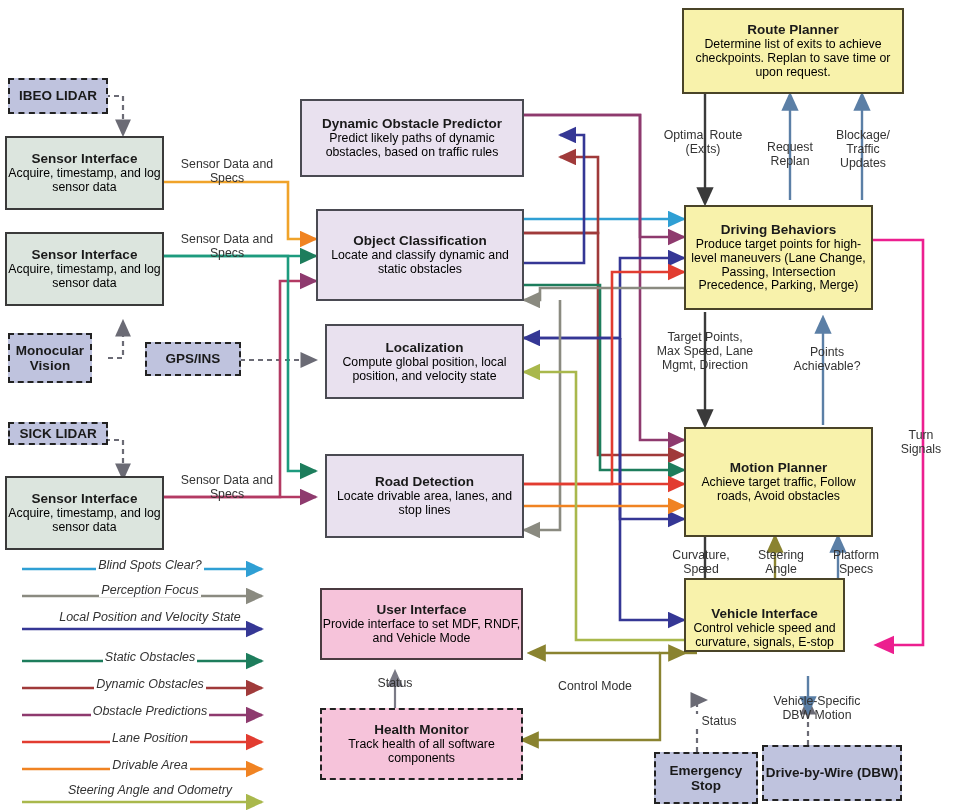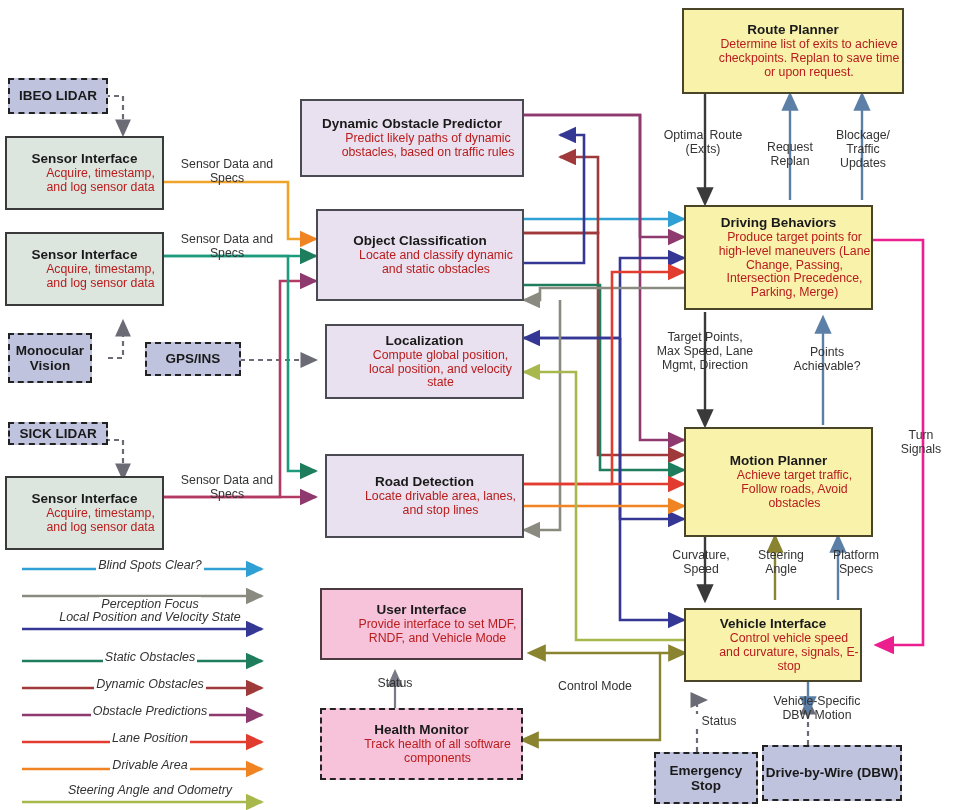--- a/index.html
+++ b/index.html
@@ -3,21 +3,21 @@
 <meta charset="utf-8">
 <title>Autonomous Vehicle Software Architecture</title>
 <style>
   html,body{margin:0;padding:0;background:#ffffff;}
   body{font-family:"Liberation Sans","DejaVu Sans",sans-serif;}
   #stage{position:relative;width:955px;height:810px;background:#fff;overflow:hidden;}
   svg#wires{position:absolute;left:0;top:0;width:955px;height:810px;}
   .box{position:absolute;box-sizing:border-box;display:flex;flex-direction:column;
        align-items:center;justify-content:center;text-align:center;line-height:1.12;}
   .box .t{font-weight:bold;font-size:13.5px;color:#1a1a1a;}
-  .box .d{font-size:12.3px;color:#b91c1c;margin-top:1px;padding-left:32px;}
+  .box .d{font-size:12.3px;color:#000000;margin-top:1px;}
   .sensor{background:#dce5de;border:2.5px solid #3a3a3a;}
   .hw{background:#bfc3de;border:2.5px dashed #222;}
   .percep{background:#e9e1ef;border:2.5px solid #4a4a52;}
   .plan{background:#f8f2ab;border:2.5px solid #4a4428;}
   .ui{background:#f6c3da;border:2.5px solid #4a3a40;}
   .ui-dash{background:#f6c3da;border:2.5px dashed #222;}
   .lbl{position:absolute;font-size:12.3px;color:#333;text-align:center;line-height:1.14;}
   .legend{position:absolute;left:0;top:556px;width:300px;height:250px;}
   .lgrow{position:relative;height:27px;font-style:italic;}
   .lgrow.tall{height:38px;}
@@ -197,21 +197,21 @@
     <div class="d">Determine list of exits to achieve checkpoints.  Replan to save time or upon request.</div>
   </div>
   <div class="box plan" style="left:684px;top:205px;width:189px;height:105px;">
     <div class="t">Driving Behaviors</div>
     <div class="d">Produce target points for high-level maneuvers (Lane Change, Passing, Intersection Precedence, Parking, Merge)</div>
   </div>
   <div class="box plan" style="left:684px;top:427px;width:189px;height:110px;">
     <div class="t">Motion Planner</div>
     <div class="d">Achieve target traffic, Follow roads, Avoid obstacles</div>
   </div>
-  <div class="box plan" style="left:684px;top:608px;width:178px;height:74px;">
+  <div class="box plan" style="left:684px;top:578px;width:161px;height:74px;justify-content:flex-end;">
     <div class="t">Vehicle Interface</div>
     <div class="d">Control vehicle speed and curvature, signals, E-stop</div>
   </div>
 
   <div class="box ui" style="left:320px;top:588px;width:203px;height:72px;">
     <div class="t">User Interface</div>
     <div class="d">Provide interface to set MDF, RNDF, and Vehicle Mode</div>
   </div>
   <div class="box ui-dash" style="left:320px;top:708px;width:203px;height:72px;">
     <div class="t">Health Monitor</div>
@@ -243,21 +243,21 @@
     <div class="lgrow">
       <svg width="290" height="27">
           <line x1="22" y1="13" x2="262" y2="13" stroke="#2f9fd4" stroke-width="2.6" marker-end="url(#a-blue)"></line>
         </svg>
       <div class="lgtext" style="top:3px;"><span>Blind Spots Clear?</span></div>
     </div>
     <div class="lgrow">
       <svg width="290" height="27">
           <line x1="22" y1="13" x2="262" y2="13" stroke="#8a8a80" stroke-width="2.6" marker-end="url(#a-gray)"></line>
         </svg>
-      <div class="lgtext" style="top:15px;"><span>Perception Focus</span></div>
+      <div class="lgtext" style="top:1px;"><span>Perception Focus</span></div>
     </div>
     <div class="lgrow tall">
       <svg width="290" height="38">
           <line x1="22" y1="19" x2="262" y2="19" stroke="#353795" stroke-width="2.6" marker-end="url(#a-navy)"></line>
         </svg>
       <div class="lgtext" style="top:1px;"><span>Local Position and Velocity State</span></div>
     </div>
     <div class="lgrow">
       <svg width="290" height="27">
           <line x1="22" y1="13" x2="262" y2="13" stroke="#1d7d5c" stroke-width="2.6" marker-end="url(#a-green)"></line>

